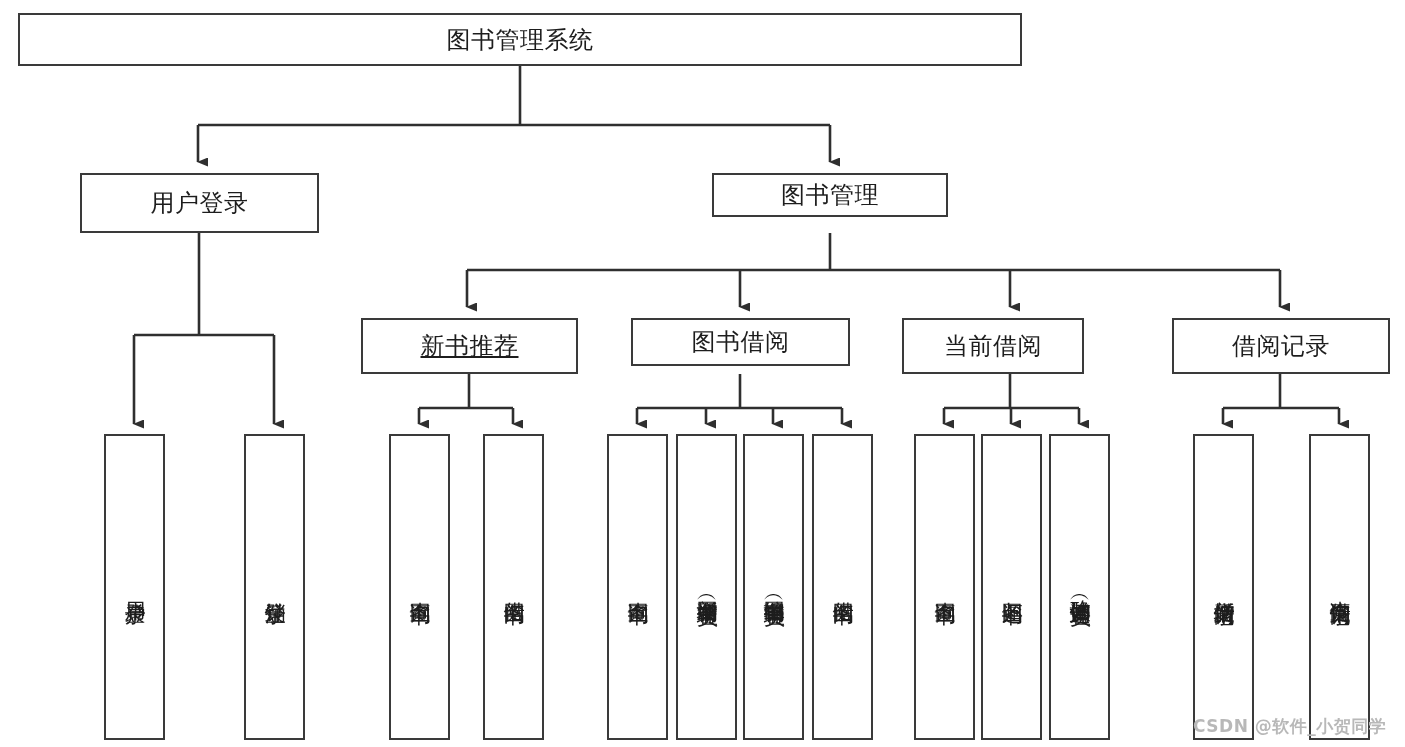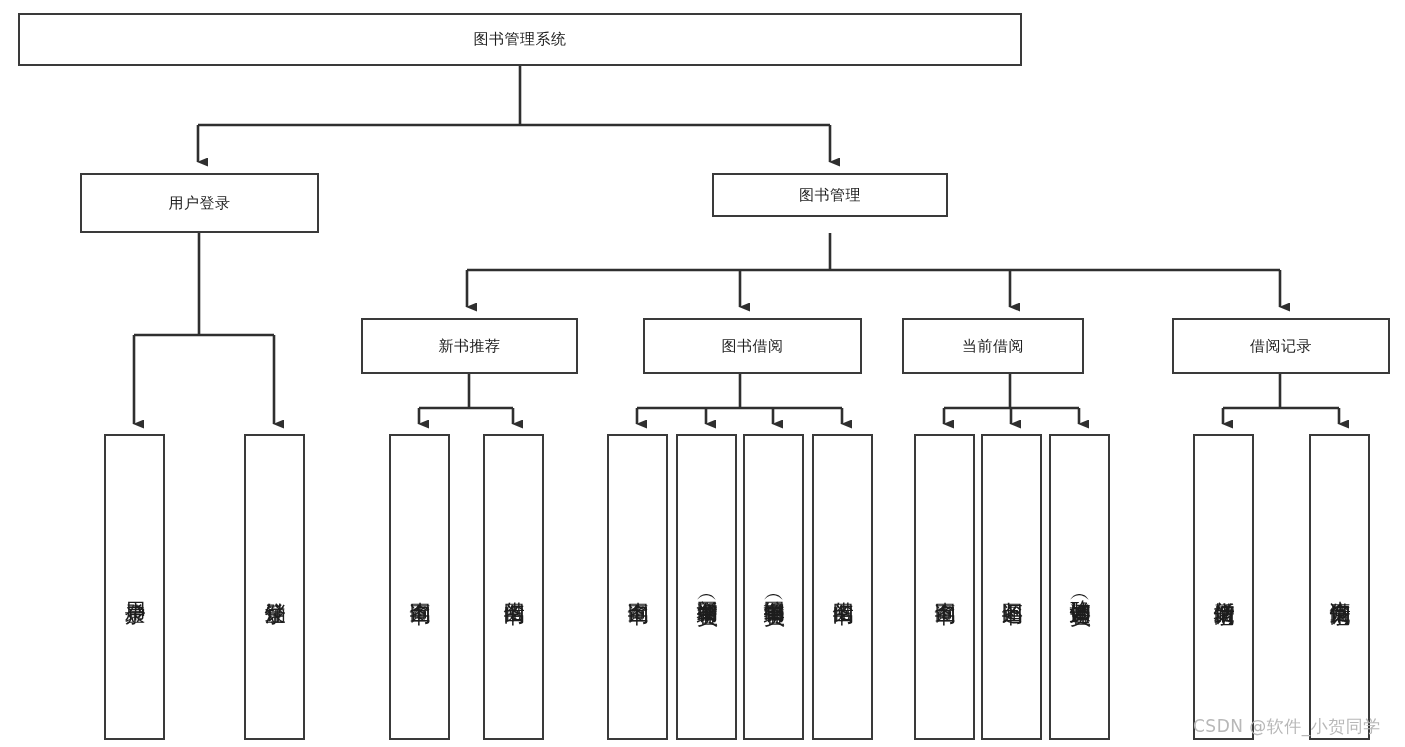--- a/index.html
+++ b/index.html
@@ -30,21 +30,21 @@
     position: absolute;
     box-sizing: border-box;
     border: 2px solid #3a3a3a;
     background: #ffffff;
     display: flex;
     align-items: center;
     justify-content: center;
     color: #1d1d1d;
   }
   .node.horizontal {
-    font-size: 15px;
+    font-size: 24px;
     letter-spacing: 0.5px;
   }
   .node.vertical {
     font-size: 21px;
     letter-spacing: 1px;
   }
   .node.vertical .vtext {
     writing-mode: vertical-rl;
     text-orientation: upright;
     line-height: 1.12;
@@ -120,24 +120,24 @@
     <span>图书管理系统</span>
   </div>
 
   <div class="node horizontal" style="left:80px; top:173px; width:239px; height:60px;">
     <span>用户登录</span>
   </div>
   <div class="node horizontal" style="left:712px; top:173px; width:236px; height:44px;">
     <span>图书管理</span>
   </div>
 
-  <div class="node horizontal" style="left:361px; top:318px; width:217px; height:56px;">
+  <div class="node horizontal" style="left:361px; top:318px; width:217px; height:56px;text-decoration:underline;">
     <span>新书推荐</span>
   </div>
-  <div class="node horizontal" style="left:631px; top:318px; width:219px; height:56px;margin-left:12px;">
+  <div class="node horizontal" style="left:631px; top:318px; width:219px; height:48px;">
     <span>图书借阅</span>
   </div>
   <div class="node horizontal" style="left:902px; top:318px; width:182px; height:56px;">
     <span>当前借阅</span>
   </div>
   <div class="node horizontal" style="left:1172px; top:318px; width:218px; height:56px;">
     <span>借阅记录</span>
   </div>
 
   <div class="node vertical" style="left:104px; top:434px; width:61px; height:306px;">
@@ -177,15 +177,15 @@
     <span class="vtext">确认归还（管理员）</span>
   </div>
 
   <div class="node vertical" style="left:1193px; top:434px; width:61px; height:306px;">
     <span class="vtext">新增借阅记录</span>
   </div>
   <div class="node vertical" style="left:1309px; top:434px; width:61px; height:306px;">
     <span class="vtext">查询借阅记录</span>
   </div>
 
-  <div class="watermark" style="left:1193px; top:715px;">CSDN @软件_小贺同学</div>
+  <div class="watermark" style="left:1193px; top:715px;font-weight:bold;">CSDN @软件_小贺同学</div>
 
 </div>
 
 </body></html>

